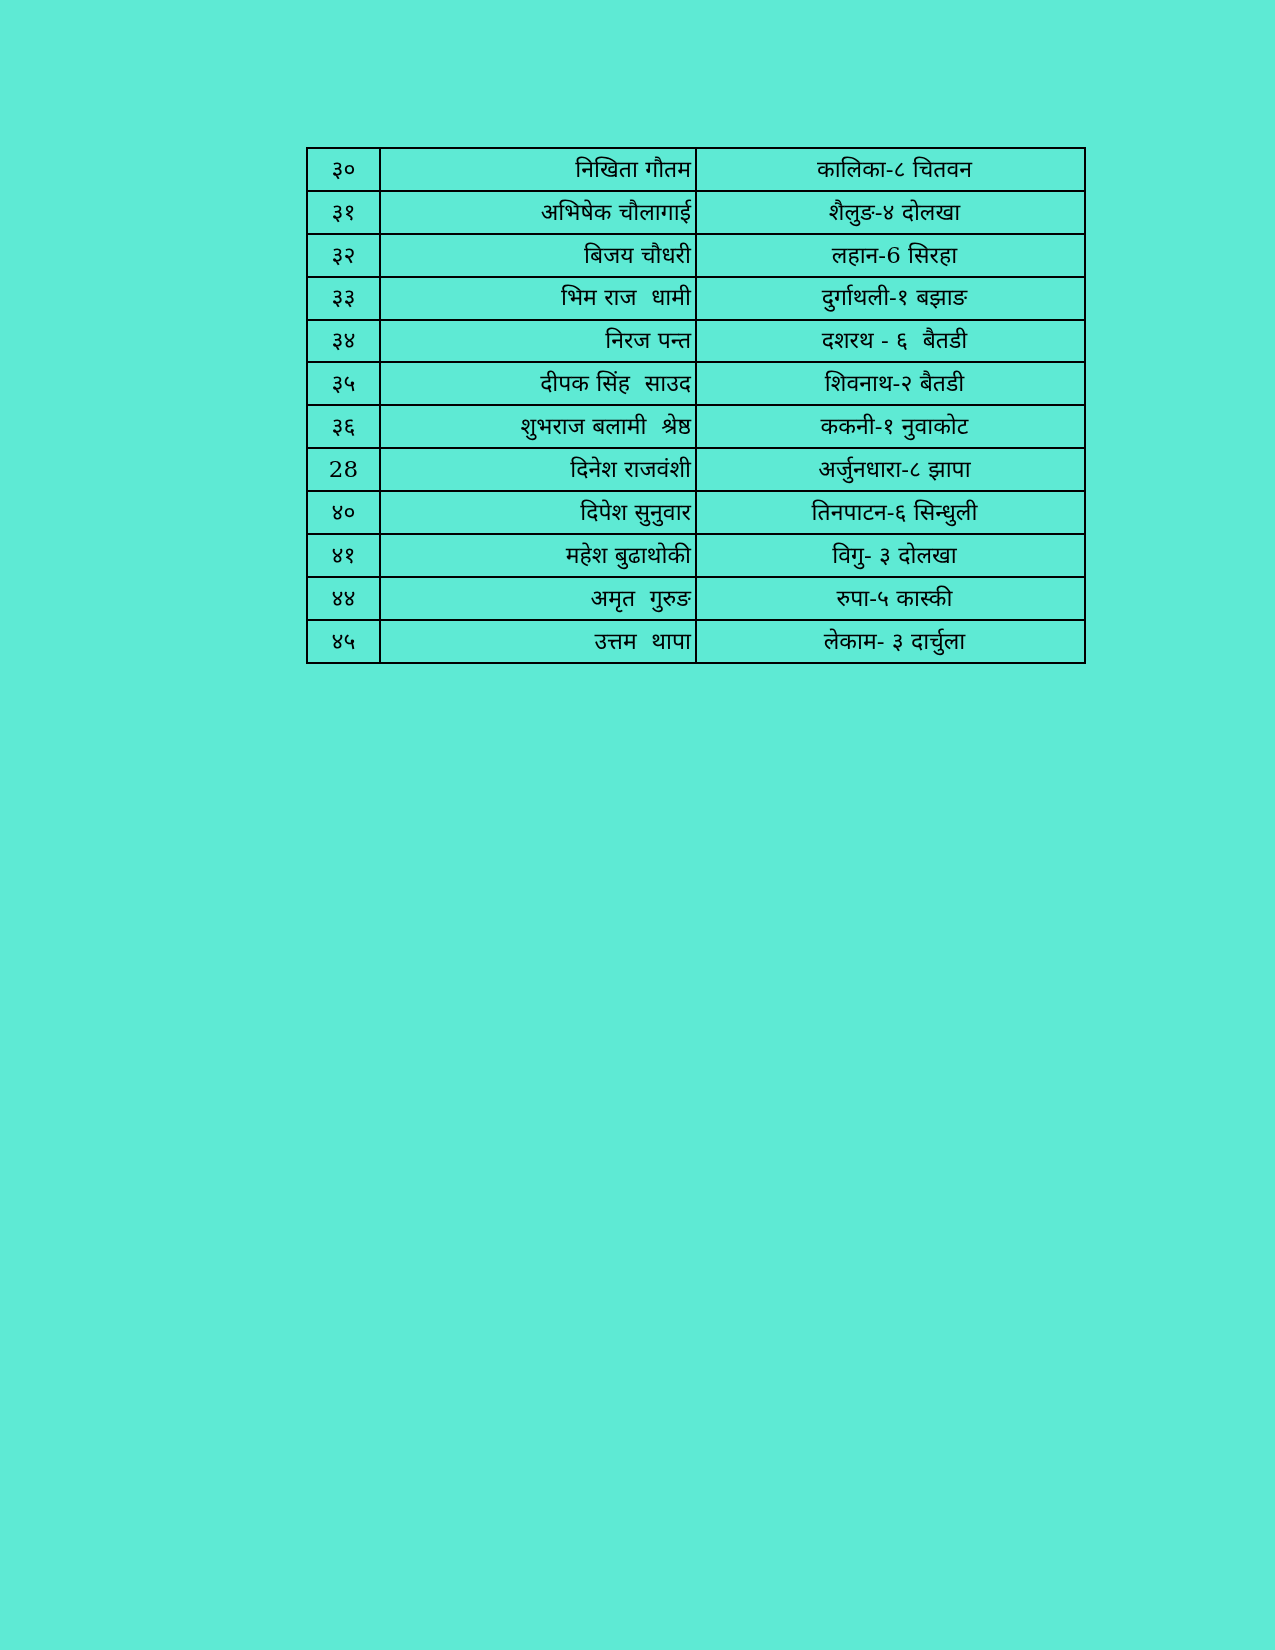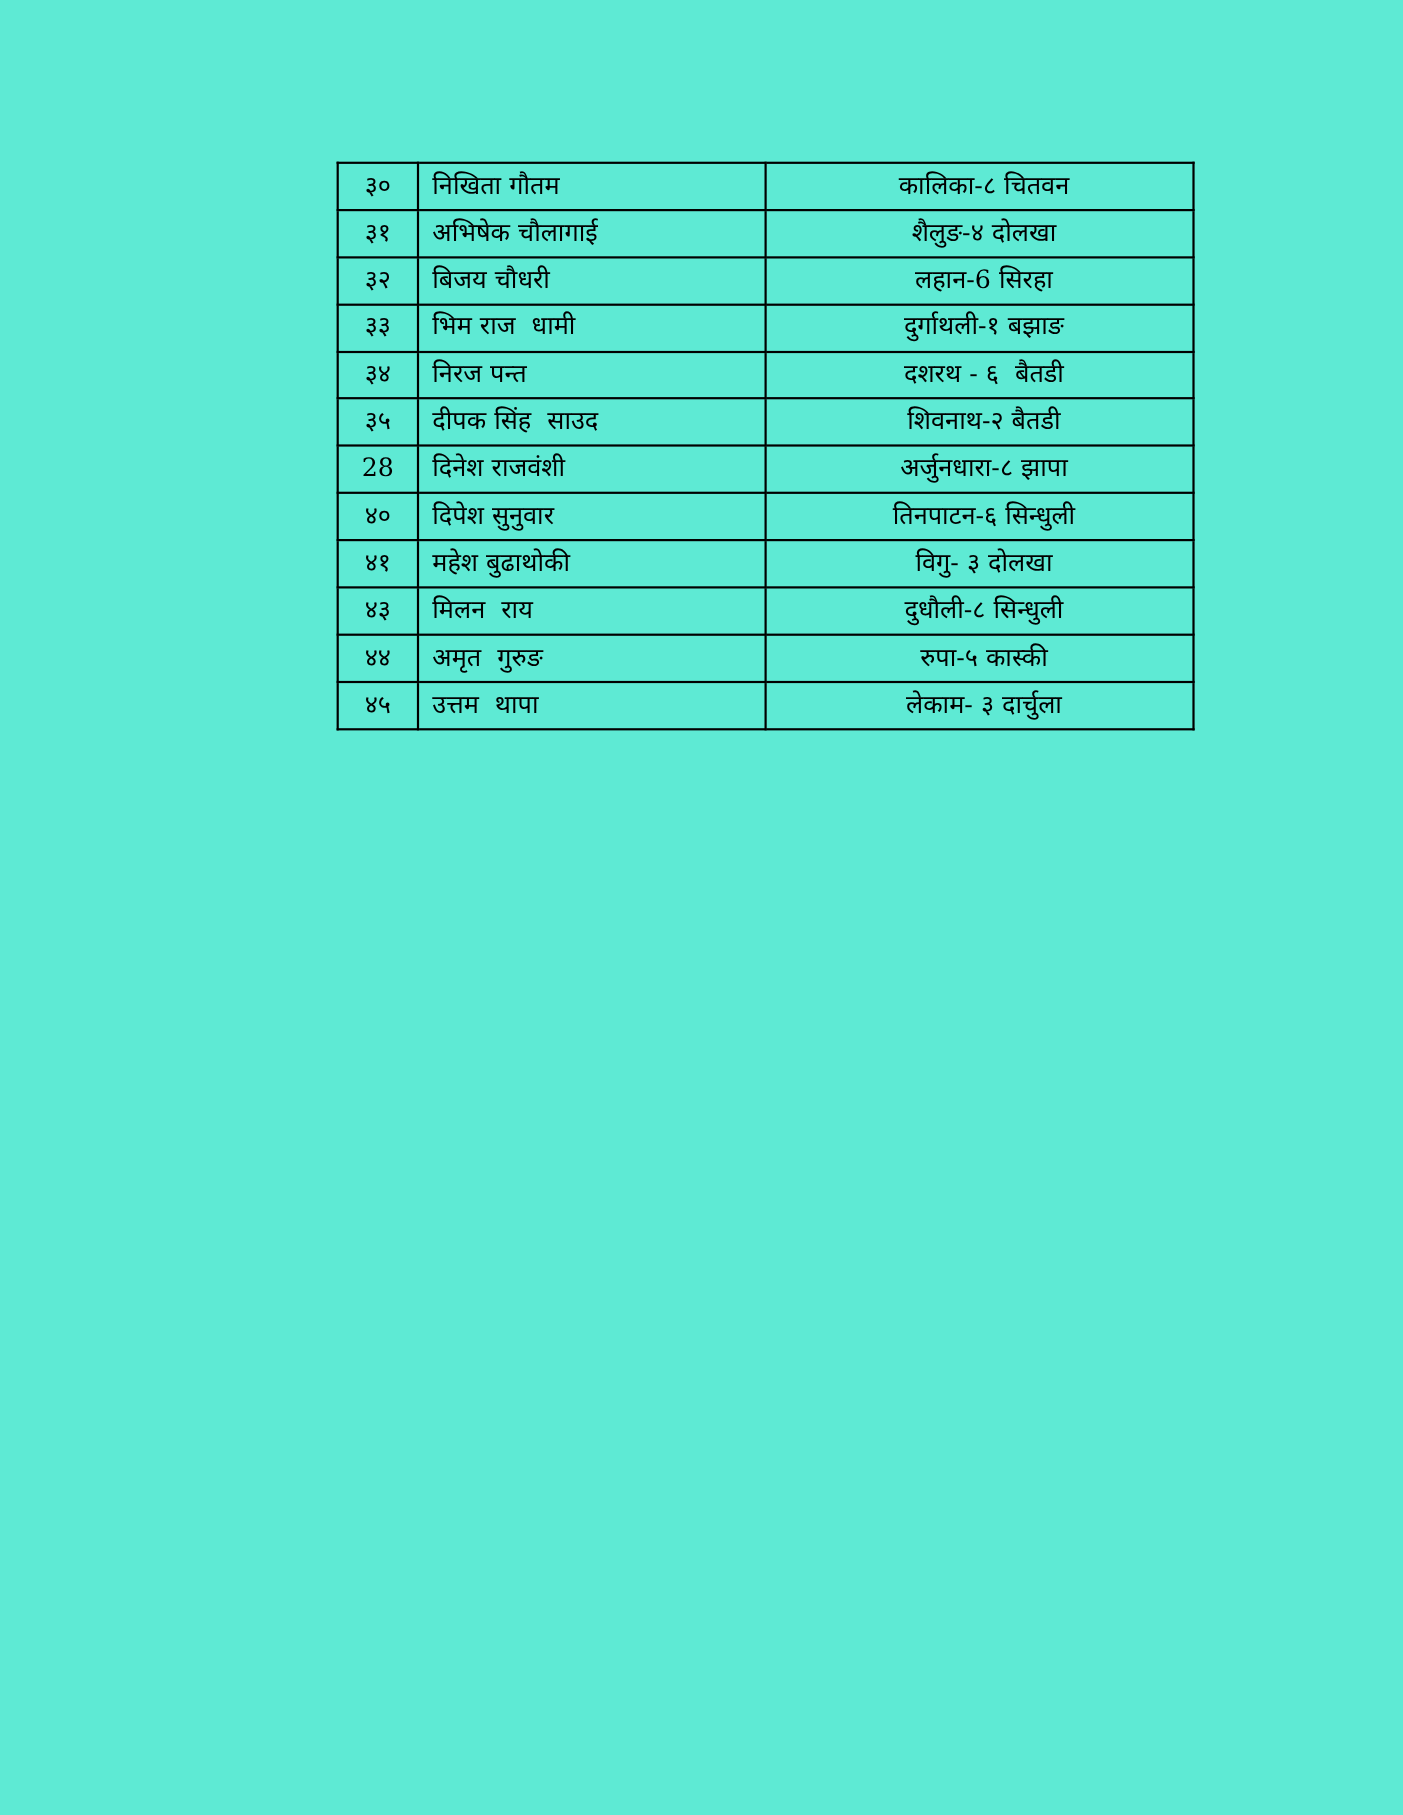--- a/index.html
+++ b/index.html
@@ -45,21 +45,21 @@
   }
 
   td.col-sn {
     width: 73px;
     text-align: center;
     padding: 0 4px;
   }
 
   td.col-name {
     width: 316px;
-    text-align: left;
+    text-align: right;
     padding: 0 4px 0 12px;
   }
 
   td.col-address {
     width: 389px;
     text-align: center;
     padding: 0 4px 0 12px;
   }
 </style>
 </head>
@@ -97,20 +97,25 @@
     <td class="col-name">निरज पन्त</td>
     <td class="col-address">दशरथ - ६  बैतडी</td>
   </tr>
 
   <tr>
     <td class="col-sn">३५</td>
     <td class="col-name">दीपक सिंह  साउद</td>
     <td class="col-address">शिवनाथ-२ बैतडी</td>
   </tr>
 
+  <tr>
+    <td class="col-sn">३६</td>
+    <td class="col-name">शुभराज बलामी  श्रेष्ठ</td>
+    <td class="col-address">ककनी-१ नुवाकोट</td>
+  </tr>
 
 
   <tr>
     <td class="col-sn">28</td>
     <td class="col-name">दिनेश राजवंशी</td>
     <td class="col-address">अर्जुनधारा-८ झापा</td>
   </tr>
 
 
   <tr>
@@ -119,25 +124,20 @@
     <td class="col-address">तिनपाटन-६ सिन्धुली</td>
   </tr>
 
   <tr>
     <td class="col-sn">४१</td>
     <td class="col-name">महेश बुढाथोकी</td>
     <td class="col-address">विगु- ३ दोलखा</td>
   </tr>
 
 
-  <tr>
-    <td class="col-sn">४३</td>
-    <td class="col-name">मिलन  राय</td>
-    <td class="col-address">दुधौली-८ सिन्धुली</td>
-  </tr>
 
   <tr>
     <td class="col-sn">४४</td>
     <td class="col-name">अमृत  गुरुङ</td>
     <td class="col-address">रुपा-५ कास्की</td>
   </tr>
 
   <tr>
     <td class="col-sn">४५</td>
     <td class="col-name">उत्तम  थापा</td>

